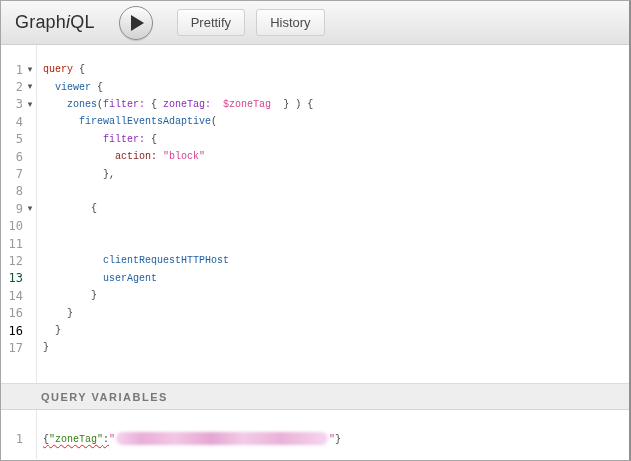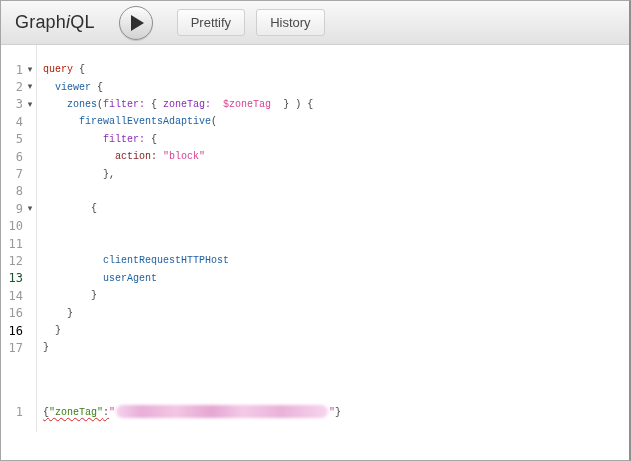--- a/index.html
+++ b/index.html
@@ -109,20 +109,23 @@
         <div class="line"><span class="ln" style="color: rgb(153, 153, 153);">11</span><span class="foldcol"></span></div>
         <div class="line"><span class="ln" style="color: rgb(153, 153, 153);">12</span><span class="foldcol"></span><span class="code"><span style="color: rgb(51, 51, 51);">          </span><span style="color: rgb(31, 97, 160);">clientRequestHTTPHost</span></span></div>
         <div class="line"><span class="ln" style="color: #14532d;">13</span><span class="foldcol"></span><span class="code"><span style="color: rgb(51, 51, 51);">          </span><span style="color: rgb(31, 97, 160);">userAgent</span></span></div>
         <div class="line"><span class="ln" style="color: rgb(153, 153, 153);">14</span><span class="foldcol"></span><span class="code"><span style="color: rgb(51, 51, 51);">        </span><span style="color: rgb(68, 68, 68);">}</span></span></div>
         <div class="line"><span class="ln" style="color: rgb(153, 153, 153);">16</span><span class="foldcol"></span><span class="code"><span style="color: rgb(51, 51, 51);">    </span><span style="color: rgb(68, 68, 68);">}</span></span></div>
         <div class="line"><span class="ln" style="color: #000000;">16</span><span class="foldcol"></span><span class="code"><span style="color: rgb(51, 51, 51);">  </span><span style="color: rgb(68, 68, 68);">}</span></span></div>
         <div class="line"><span class="ln" style="color: rgb(153, 153, 153);">17</span><span class="foldcol"></span><span class="code"><span style="color: rgb(68, 68, 68);">}</span></span></div>
       </div>
   </div>
 
+  <div class="var-title">
+    <span>QUERY VARIABLES</span>
+  </div>
 
   <div class="editor" id="var-editor">
     <div class="gutter-bg"></div>
     <div class="lines" id="var-lines">
         <div class="line"><span class="ln" style="color: rgb(153, 153, 153);">1</span><span class="foldcol"></span><span class="code"><span class="wavy" style="color: rgb(68, 68, 68);">{</span><span class="wavy" style="color: rgb(57, 125, 19);">"zoneTag"</span><span class="wavy" style="color: rgb(68, 68, 68);">:</span><span style="color: rgb(214, 66, 146);">"</span><span class="redacted-pill"></span><span style="color: rgb(214, 66, 146);">"</span><span style="color: rgb(68, 68, 68);">}</span></span></div>
       </div>
   </div>
 
 </div>
 

